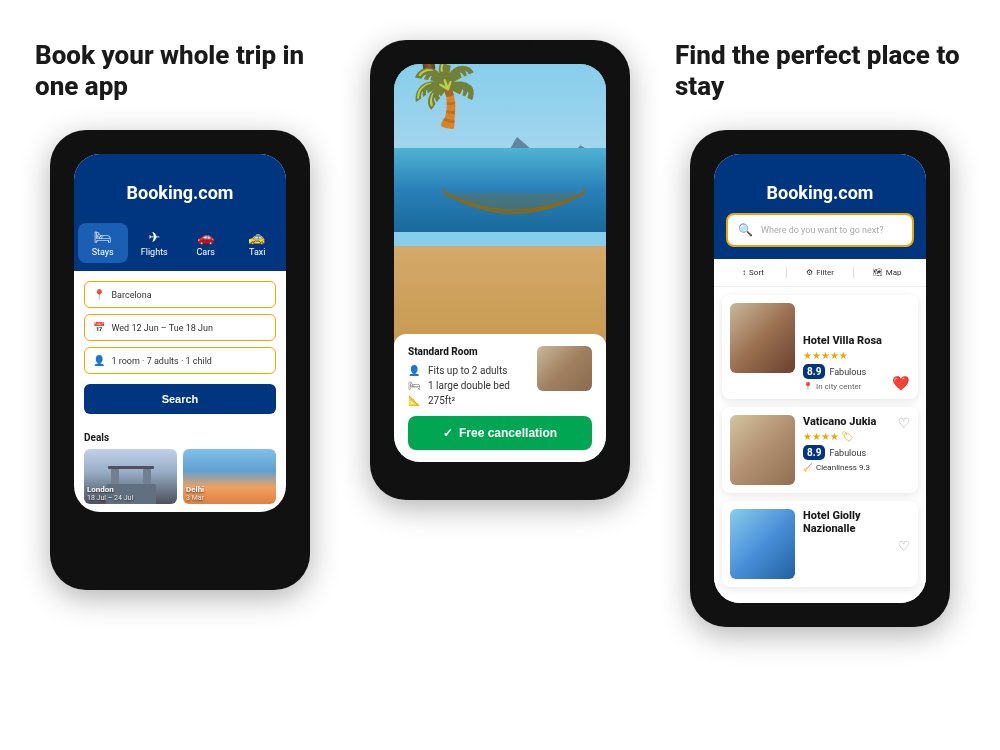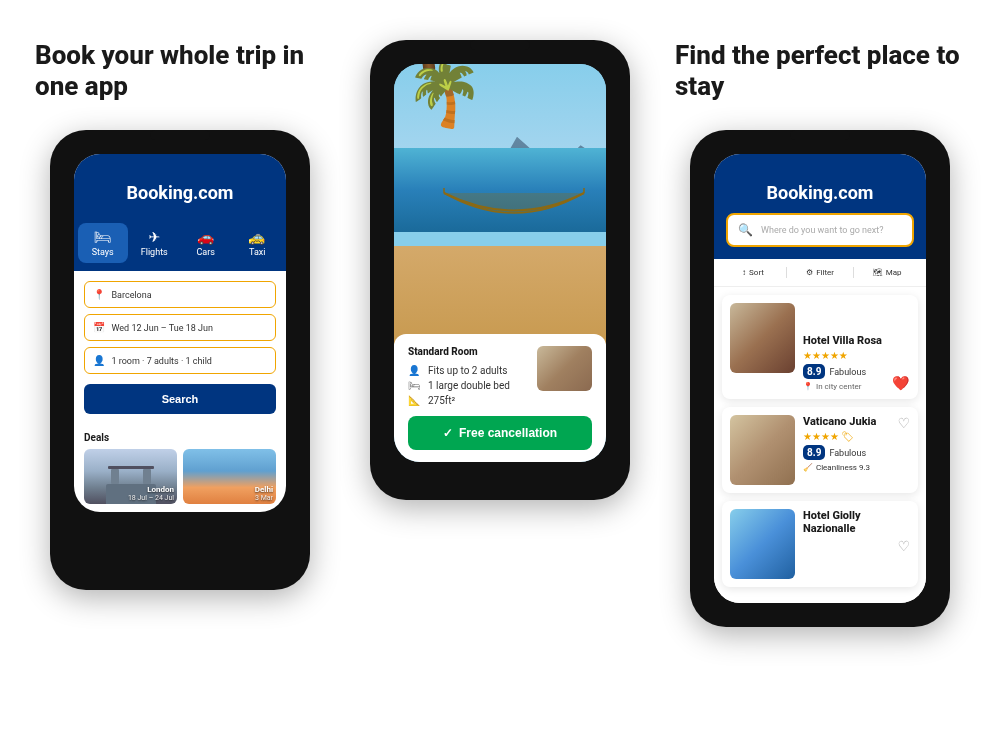--- a/index.html
+++ b/index.html
@@ -150,21 +150,20 @@
     .deals-title {
       font-size: 10px;
       font-weight: 700;
       color: #1a1a1a;
       margin-bottom: 6px;
     }
 
     .deals-row {
       display: flex;
       gap: 6px;
-      text-align: right;
     }
 
     .deal-card {
       flex: 1;
       border-radius: 6px;
       overflow: hidden;
       position: relative;
     }
 
     .deal-label {

